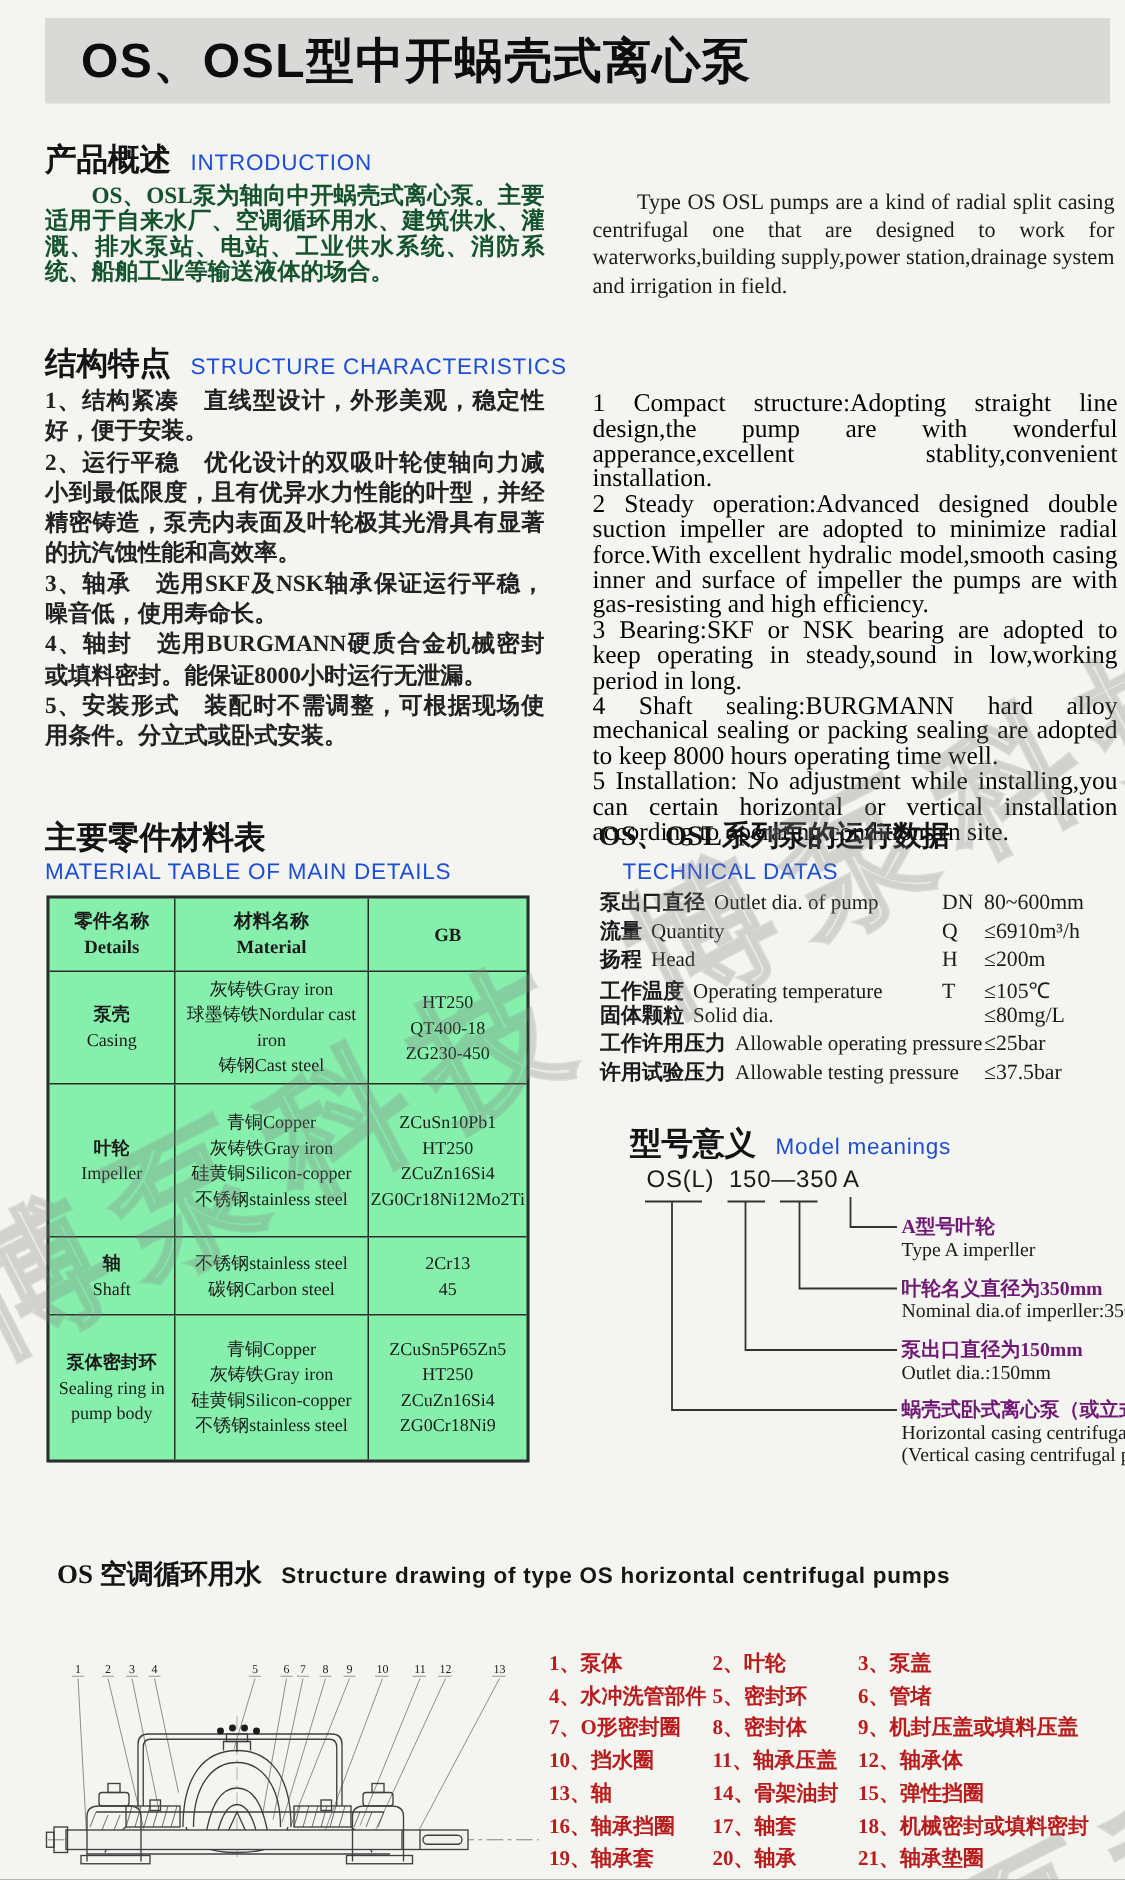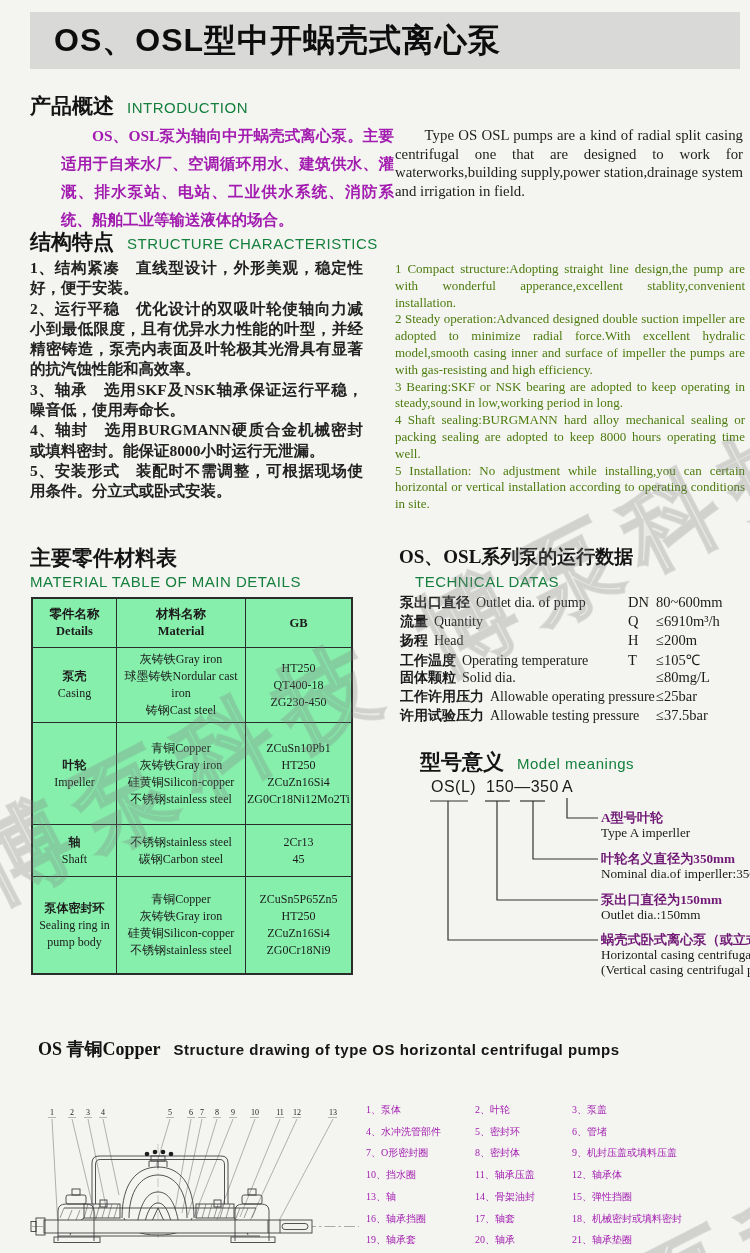--- a/index.html
+++ b/index.html
@@ -7,28 +7,28 @@
         overflow:hidden;font-family:"Liberation Serif",serif;color:#1b1b1b;}
   .abs{position:absolute;}
   
   .band{left:30px;top:12px;width:710px;height:57px;background:#d9d9d8;}
   .band-title{padding-left:24px;line-height:57px;font-family:"Liberation Sans",sans-serif;
         font-weight:700;font-size:32px;letter-spacing:1px;color:#0d0d0d;white-space:nowrap;}
   
   .sec{white-space:nowrap;}
   .h-zh{font-family:Liberation Serif, serif;font-weight:700;font-size:21px;color:#141414;}
   .h-zh.small{font-size:19px;text-align:right;}
-  .h-en{font-family:"Liberation Sans",sans-serif;font-size:15px;color:#15803d;margin-left:13px;letter-spacing:.5px;}
+  .h-en{font-family:"Liberation Sans",sans-serif;font-size:15px;color:#1d4ed8;margin-left:13px;letter-spacing:.5px;}
   .h-en.dark{color:#161616;font-weight:700;font-size:15px;}
   
-  .zh-body{font-size:15.5px;font-weight:600;line-height:28px;text-align:justify;color:#a21caf;margin-left:31px;}
+  .zh-body{font-size:15.5px;font-weight:600;line-height:17px;text-align:justify;color:#14532d;}
   .indent{text-indent:2em;}
   .en-body{font-size:14.8px;line-height:18.6px;text-align:justify;color:#1c1c1c;}
   .zh-list p{margin:0;font-size:15.5px;font-weight:600;line-height:20.3px;text-align:justify;color:#222;}
-  .en-list p{margin:0;font-size:13px;line-height:16.8px;text-align:justify;color:#4d7c0f;}
+  .en-list p{margin:0;font-size:17px;line-height:16.8px;text-align:justify;color:#000000;}
   
   .mtable{left:31px;top:597px;width:322px;border:2px solid #2c2c2c;background:#86efac;box-sizing:border-box;}
   .mrow{display:flex;border-bottom:1px solid #2c2c2c;}
   .mrow:last-child{border-bottom:none;}
   .mcell{box-sizing:border-box;border-right:1px solid #2c2c2c;display:flex;flex-direction:column;
          justify-content:center;align-items:center;text-align:center;font-size:12px;line-height:17px;padding:2px 1px;}
   .mcell:last-child{border-right:none;text-align:right;}
   .c1{width:84px;} .c2{width:129px;} .c3{flex:1;}
   .m-zh{font-weight:700;}
   .mhead .mcell{font-weight:700;font-size:12.5px;}
@@ -42,21 +42,21 @@
   .t-val{flex:none;font-size:14.5px;white-space:nowrap;}
   
   .model{left:420px;top:748px;width:350px;height:242px;}
   .mcode{position:absolute;top:30px;font-family:"Liberation Sans",sans-serif;font-size:16px;
          letter-spacing:.5px;color:#1a1a1a;white-space:nowrap;}
   .mlg-zh{position:absolute;left:181px;font-size:13.2px;font-weight:700;white-space:nowrap;color:#701a75;}
   .mlg-en{position:absolute;left:181px;font-size:13.2px;white-space:nowrap;color:#1a1a1a;}
   .tree{position:absolute;left:0;top:0;}
   
   .parts{left:366px;top:1099px;width:382px;display:grid;grid-template-columns:109px 97px 176px;}
-  .parts div{font-size:10px;font-weight:400;line-height:21.7px;white-space:nowrap;color:#a21caf;}
+  .parts div{font-size:14px;font-weight:700;line-height:21.7px;white-space:nowrap;color:#b91c1c;}
   .pump{position:absolute;left:28px;top:1104px;}
   
   .wm{position:absolute;z-index:6;font-family:"Liberation Sans",sans-serif;font-weight:700;
       white-space:nowrap;color:rgba(128,128,128,0.10);-webkit-text-stroke:2px rgba(128,128,128,0.22);
       letter-spacing:18px;transform:rotate(-27deg);transform-origin:0 50%;pointer-events:none;}
   #wm1{left:-20px;top:810px;font-size:96px;}
   #wm2{left:545px;top:1290px;font-size:96px;}
 </style>
 </head>
 <body>
@@ -243,21 +243,21 @@
     <span class="mlg-zh" style="top:102px">叶轮名义直径为350mm</span>
     <span class="mlg-en" style="top:118px">Nominal dia.of imperller:350mm</span>
     <span class="mlg-zh" style="top:143px">泵出口直径为150mm</span>
     <span class="mlg-en" style="top:159px">Outlet dia.:150mm</span>
     <span class="mlg-zh" style="top:183px">蜗壳式卧式离心泵（或立式离心泵）</span>
     <span class="mlg-en" style="top:199px">Horizontal casing centrifugal pumps</span>
     <span class="mlg-en" style="top:214px">(Vertical casing centrifugal pumps)</span>
   </div>
 
   <div class="abs sec" style="left:38px;top:1037px">
-    <span class="h-zh" style="font-size:18px">OS 青铜Copper</span><span class="h-en dark">Structure drawing of type OS horizontal centrifugal pumps</span>
+    <span class="h-zh" style="font-size:18px">OS 空调循环用水</span><span class="h-en dark">Structure drawing of type OS horizontal centrifugal pumps</span>
   </div>
 
   <svg class="pump" width="335" height="149" viewBox="0 0 335 149">
 
     <path d="M4 122.5 H331" stroke="#777" stroke-width="0.6" stroke-dasharray="11 3 2.5 3" fill="none"></path>
     <path d="M130 40 V136" stroke="#999" stroke-width="0.5" stroke-dasharray="9 3 2 3" fill="none"></path>
 
     <g stroke="#8a8a8a" stroke-width="0.65">
       <line x1="24" y1="15" x2="30" y2="124"></line>
         <line x1="44" y1="15" x2="68" y2="116"></line>

